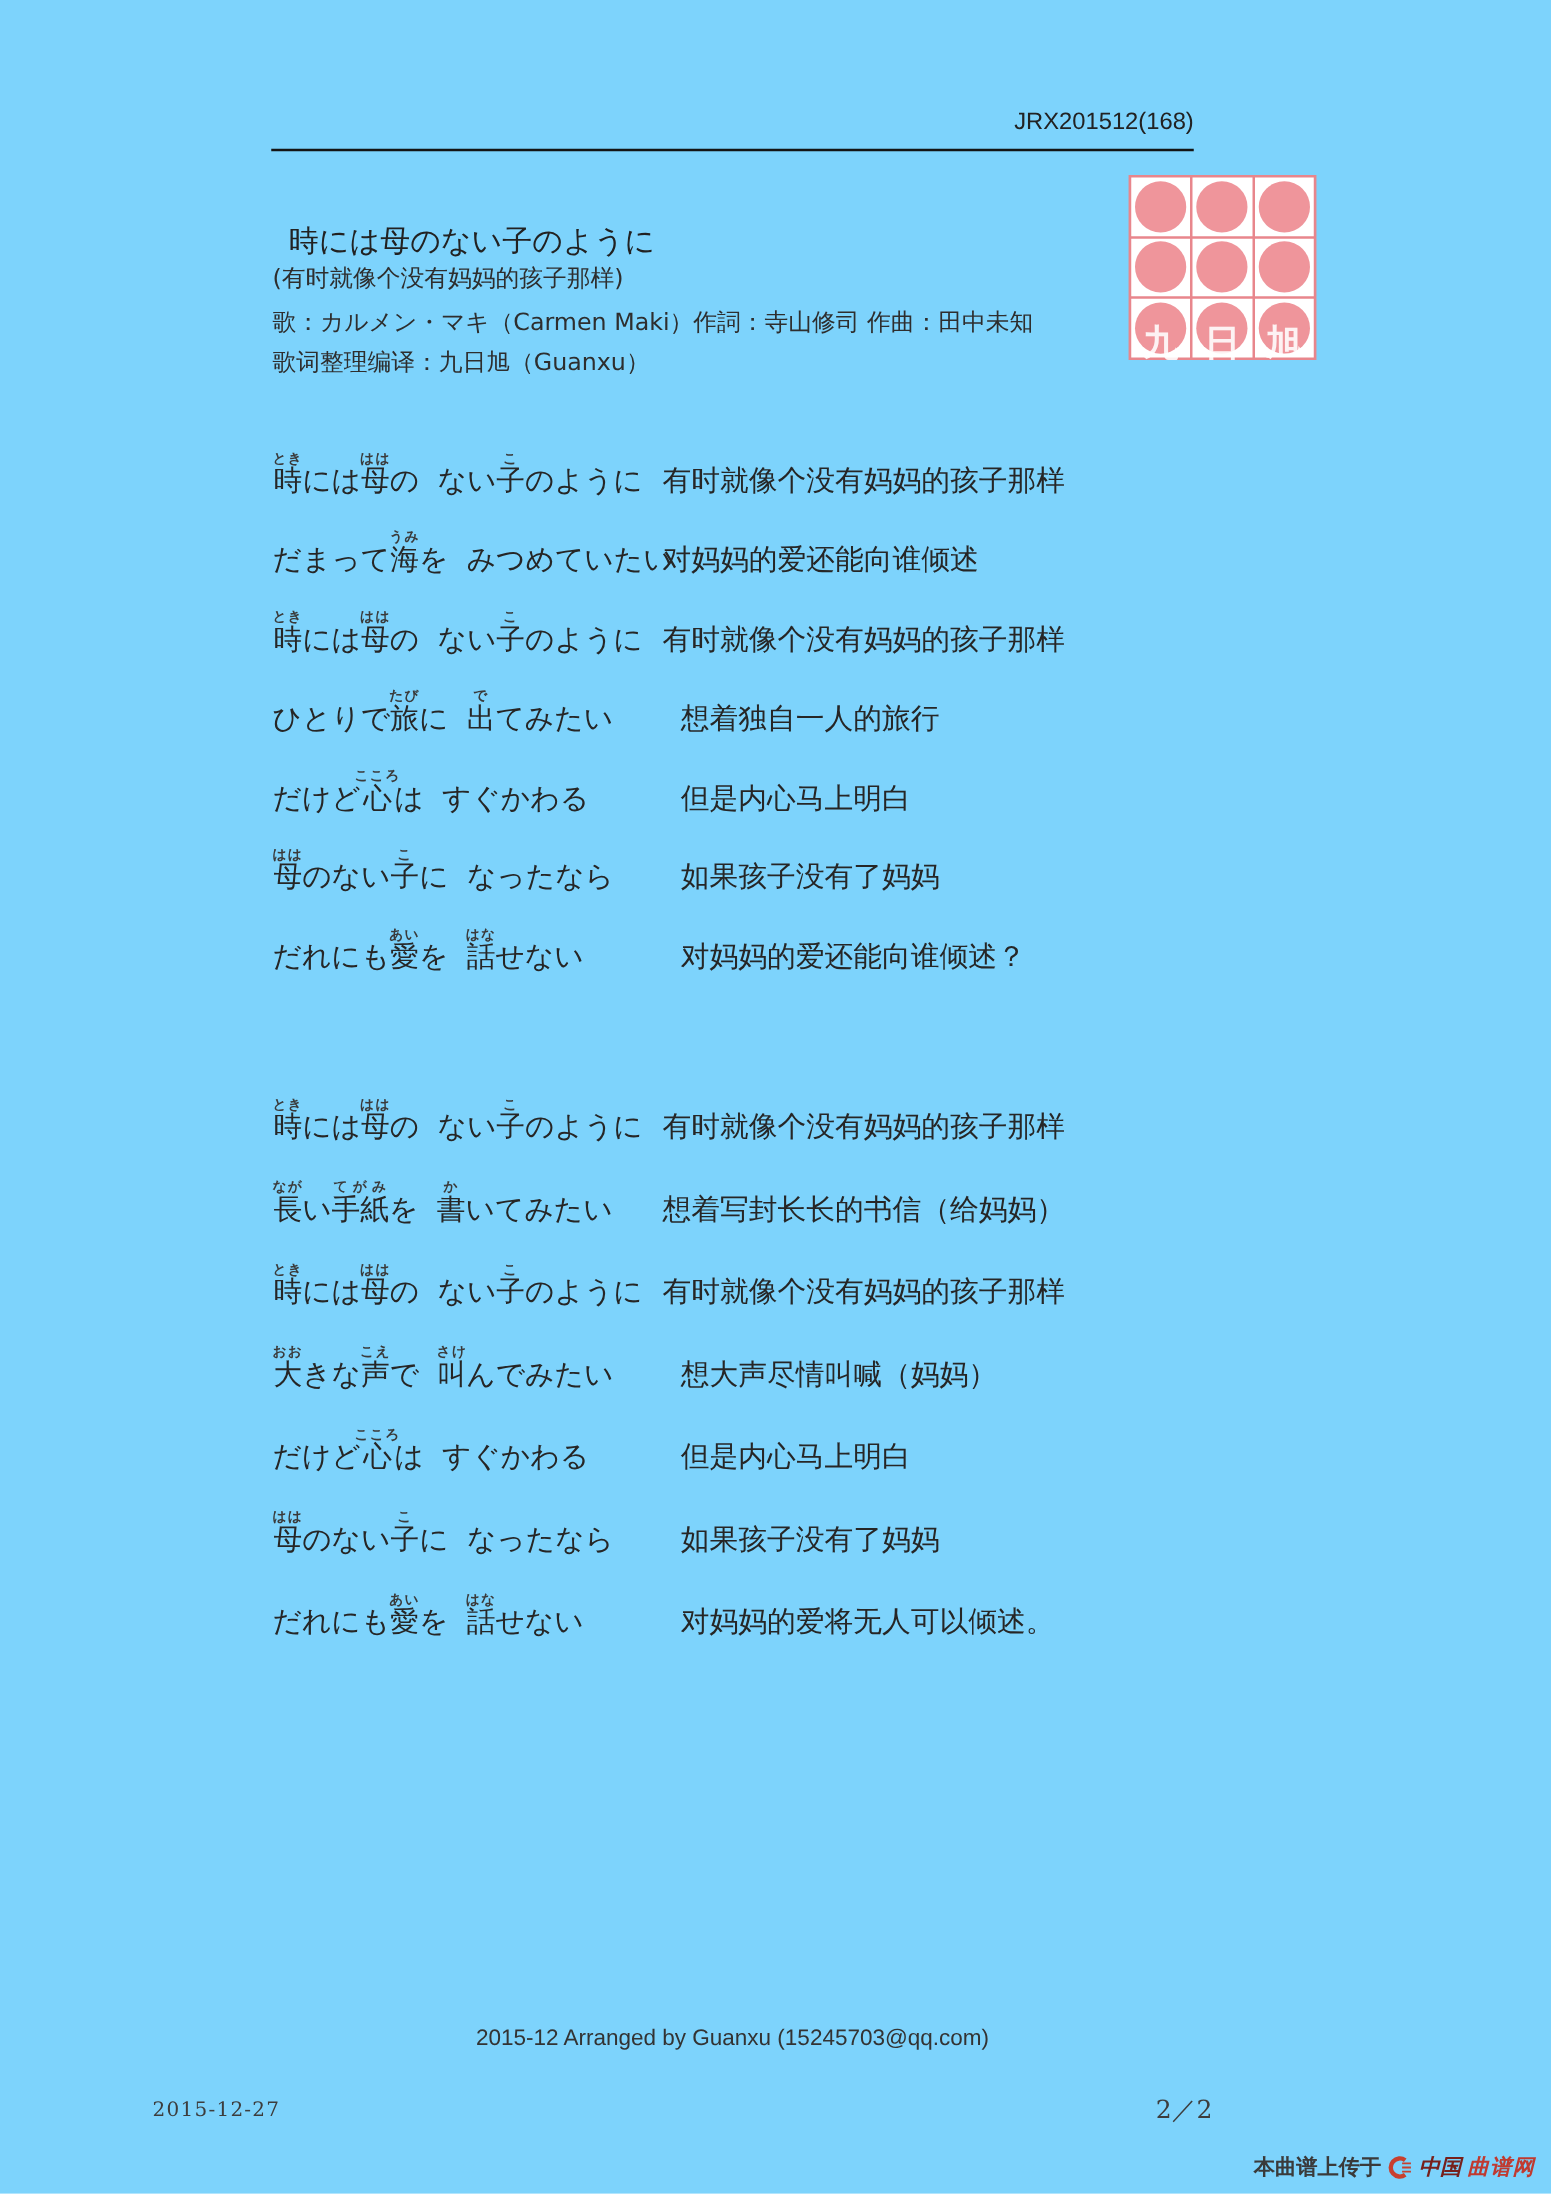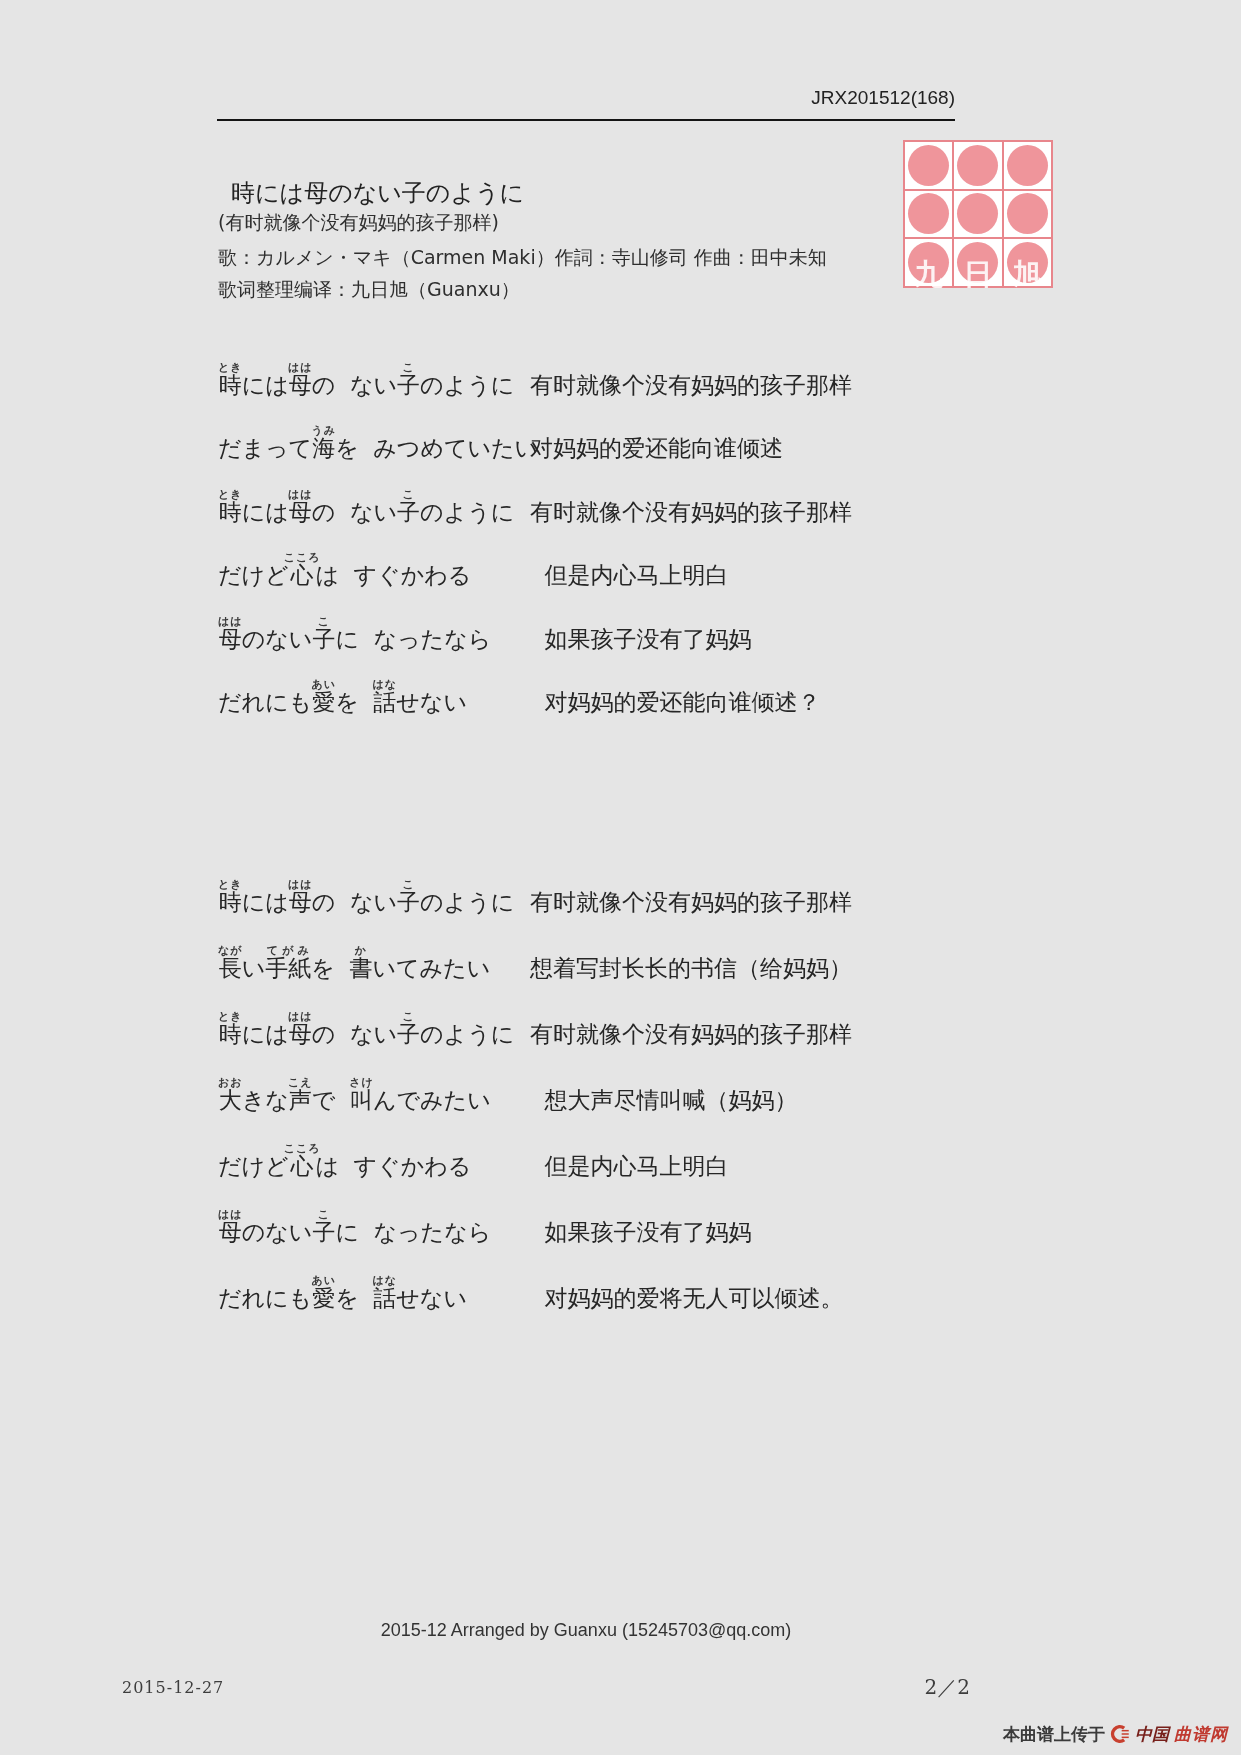--- a/index.html
+++ b/index.html
@@ -1,17 +1,17 @@
 <!DOCTYPE html>
 <html><head>
 <meta charset="utf-8">
 <style>
   html,body{margin:0;padding:0;background:#ffffff;}
   .page{
-    position:relative;width:1241px;height:1755px;background:#e5e5e5;
+    position:relative;width:1241px;height:1755px;background:#7dd3fc;
     font-family:"DejaVu Sans",sans-serif;color:#2e2e2e;overflow:hidden;
   }
   .doc-code{
     position:absolute;top:87px;right:286px;font-size:19px;color:#222;
     font-family:"Liberation Sans",sans-serif;
   }
   .header-rule{position:absolute;left:217px;top:119px;width:738px;height:2px;background:#141414;}
 
   
   .stamp{
@@ -116,20 +116,24 @@
       </div>
       <div class="lyric-line">
         <span class="jp">だまって<ruby>海<rt>うみ</rt></ruby>を  みつめていたい</span>
         <span class="cn">对妈妈的爱还能向谁倾述</span>
       </div>
       <div class="lyric-line">
         <span class="jp"><ruby>時<rt>とき</rt></ruby>には<ruby>母<rt>はは</rt></ruby>の  ない<ruby>子<rt>こ</rt></ruby>のように</span>
         <span class="cn">有时就像个没有妈妈的孩子那样</span>
       </div>
       <div class="lyric-line">
+        <span class="jp">ひとりで<ruby>旅<rt>たび</rt></ruby>に  <ruby>出<rt>で</rt></ruby>てみたい</span>
+        <span class="cn">  想着独自一人的旅行</span>
+      </div>
+      <div class="lyric-line">
         <span class="jp">だけど<ruby>心<rt>こころ</rt></ruby>は  すぐかわる</span>
         <span class="cn">  但是内心马上明白</span>
       </div>
       <div class="lyric-line">
         <span class="jp"><ruby>母<rt>はは</rt></ruby>のない<ruby>子<rt>こ</rt></ruby>に  なったなら</span>
         <span class="cn">  如果孩子没有了妈妈</span>
       </div>
       <div class="lyric-line">
         <span class="jp">だれにも<ruby>愛<rt>あい</rt></ruby>を  <ruby>話<rt>はな</rt></ruby>せない</span>
         <span class="cn">  对妈妈的爱还能向谁倾述？</span>

